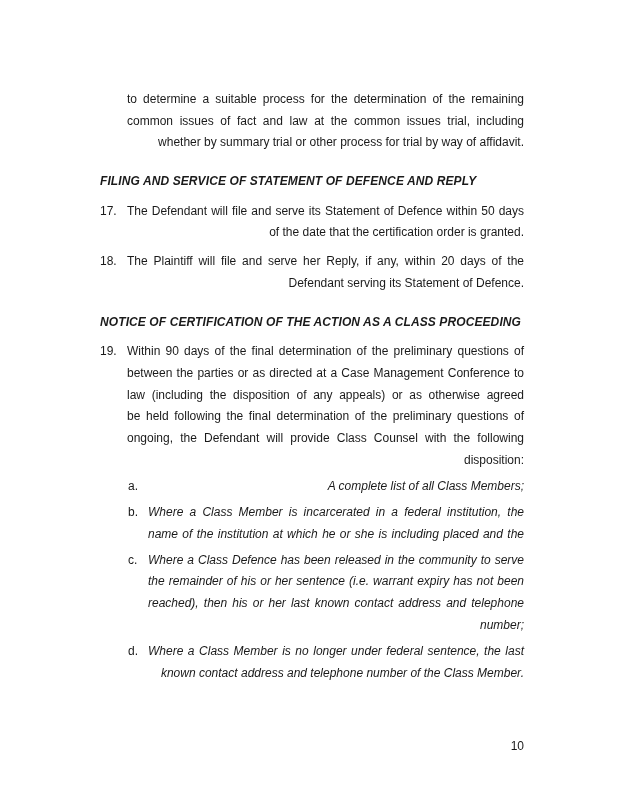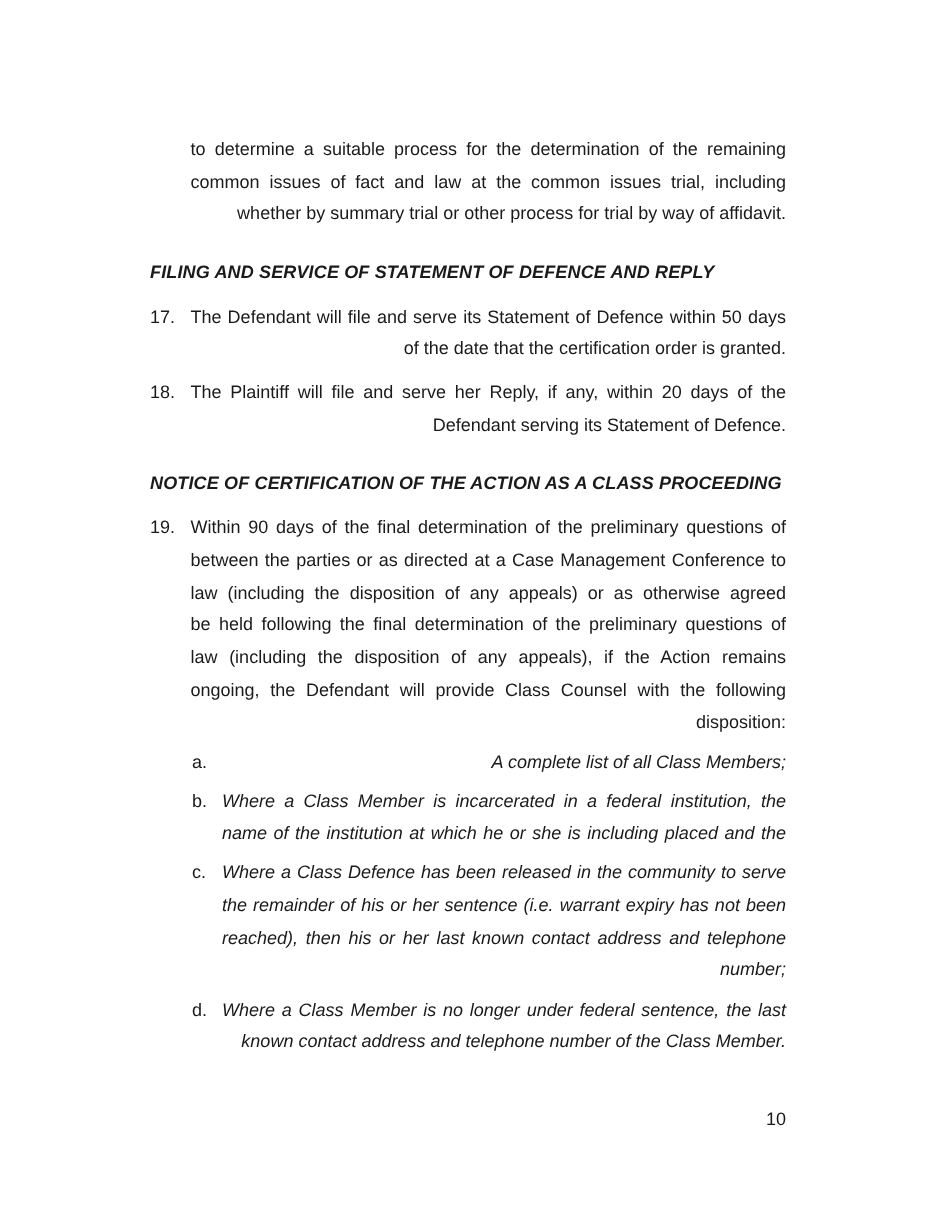--- a/index.html
+++ b/index.html
@@ -74,21 +74,20 @@
 
     <div class="heading">NOTICE OF CERTIFICATION OF THE ACTION AS A CLASS PROCEEDING</div>
 
     <div class="item">
       <div class="item-num">19.</div>
       <div class="item-body">
         <div class="jl">Within 90 days of the final determination of the preliminary questions of</div>
         <div class="jl">between the parties or as directed at a Case Management Conference to</div>
         <div class="jl">law (including the disposition of any appeals) or as otherwise agreed</div>
         <div class="jl">be held following the final determination of the preliminary questions of</div>
-        <div class="jl">law (including the disposition of any appeals), if the Action remains</div>
         <div class="jl">ongoing, the Defendant will provide Class Counsel with the following</div>
         <div class="ll">disposition:</div>
       </div>
     </div>
 
     <div class="sub">
       <div class="sub-letter">a.</div>
       <div class="sub-body">
         <div class="ll">A complete list of all Class Members;</div>
       </div>

